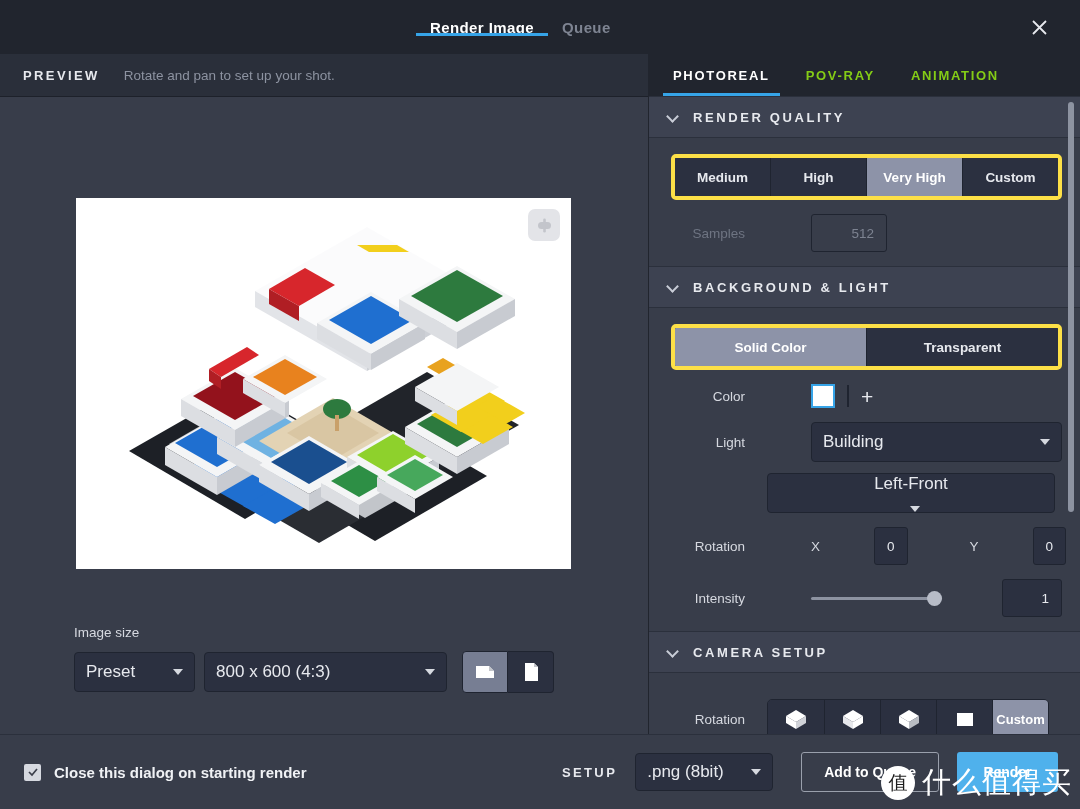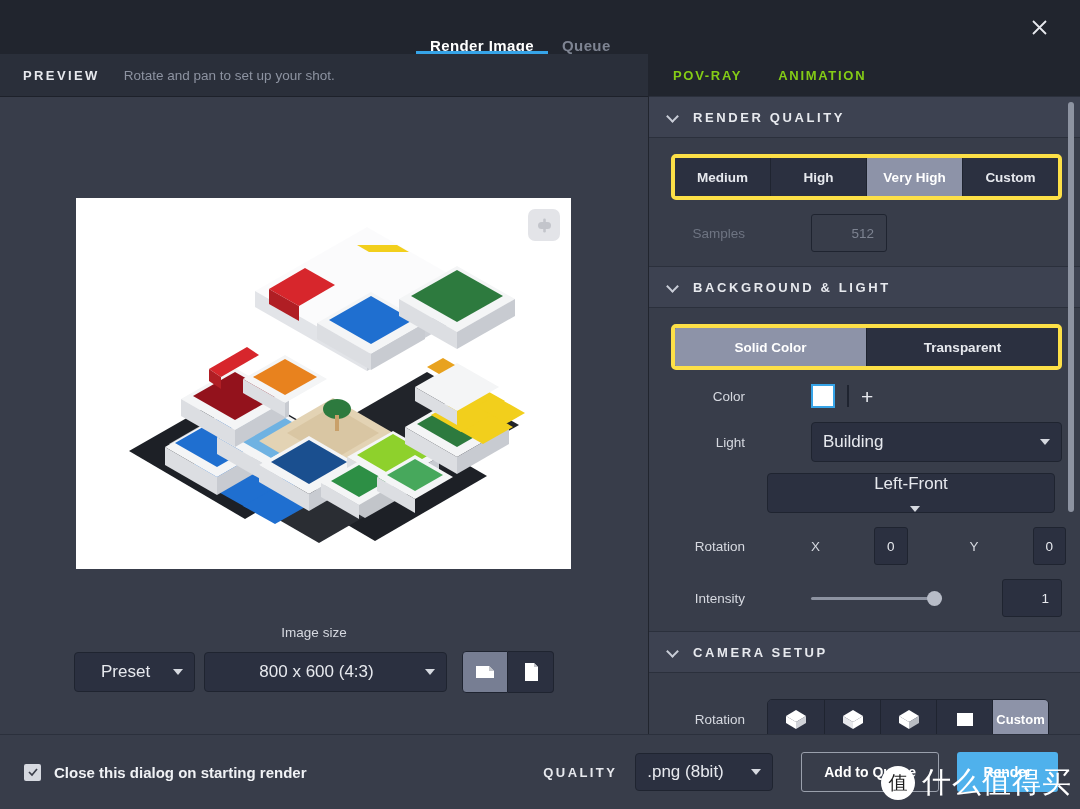--- a/index.html
+++ b/index.html
@@ -20,21 +20,21 @@
   }
 
   
   .titlebar {
     height: 54px; flex: none;
     background: #21252e;
     display: flex; align-items: stretch;
     position: relative;
   }
   .tabs-main {
-    display: flex; align-items: flex-end;
+    display: flex; align-items: center;
     margin-left: 416px;
   }
   .mtab {
     display: flex; align-items: center;
     padding: 0 14px;
     font-size: 15px; font-weight: bold;
     color: #7e8492;
     letter-spacing: .4px;
     position: relative;
     cursor: pointer;
@@ -55,21 +55,20 @@
 
   
   .body-split { flex: 1; display: flex; min-height: 0; }
 
   
   .left-pane {
     width: 648px; flex: none;
     display: flex; flex-direction: column;
     background: #383d4a;
     border-right: 1px solid #21252e;
-    text-align: center;
   }
   .preview-head {
     height: 42px; flex: none;
     background: #2a2f3a;
     display: flex; align-items: center;
     padding-left: 23px;
     border-bottom: 1px solid #1d212a;
   }
   .preview-head .ph-title {
     font-size: 13px; font-weight: bold;
@@ -519,20 +518,23 @@
             </div>
           </div>
         </div>
 
       </div>
     </div>
 
     <div class="right-pane">
 
       <div class="rtabs">
+        <div class="rtab active">
+          <span>PHOTOREAL</span>
+        </div>
         <div class="rtab">
           <span>POV-RAY</span>
         </div>
         <div class="rtab">
           <span>ANIMATION</span>
         </div>
       </div>
 
       <div class="settings-scroll">
 
@@ -674,21 +676,21 @@
       <span class="chk">
         <svg width="12" height="12" viewBox="0 0 12 12">
           <path d="M2 6 L5 9 L10 3" stroke="#3b3f4b" stroke-width="1.7" fill="none"></path>
         </svg>
       </span>
       <span class="chk-lbl">Close this dialog on starting render</span>
     </div>
 
     <div class="spacer"></div>
 
-    <span class="fmt-lbl">QUALITY</span>
+    <span class="fmt-lbl">SETUP</span>
     <div class="select sel-fmt">
       <span class="sv">.png (8bit)</span>
       <span class="caret"></span>
     </div>
 
     <div class="btn-queue">
       <span>Add to Queue</span>
     </div>
     <div class="btn-render">
       <span>Render</span>

